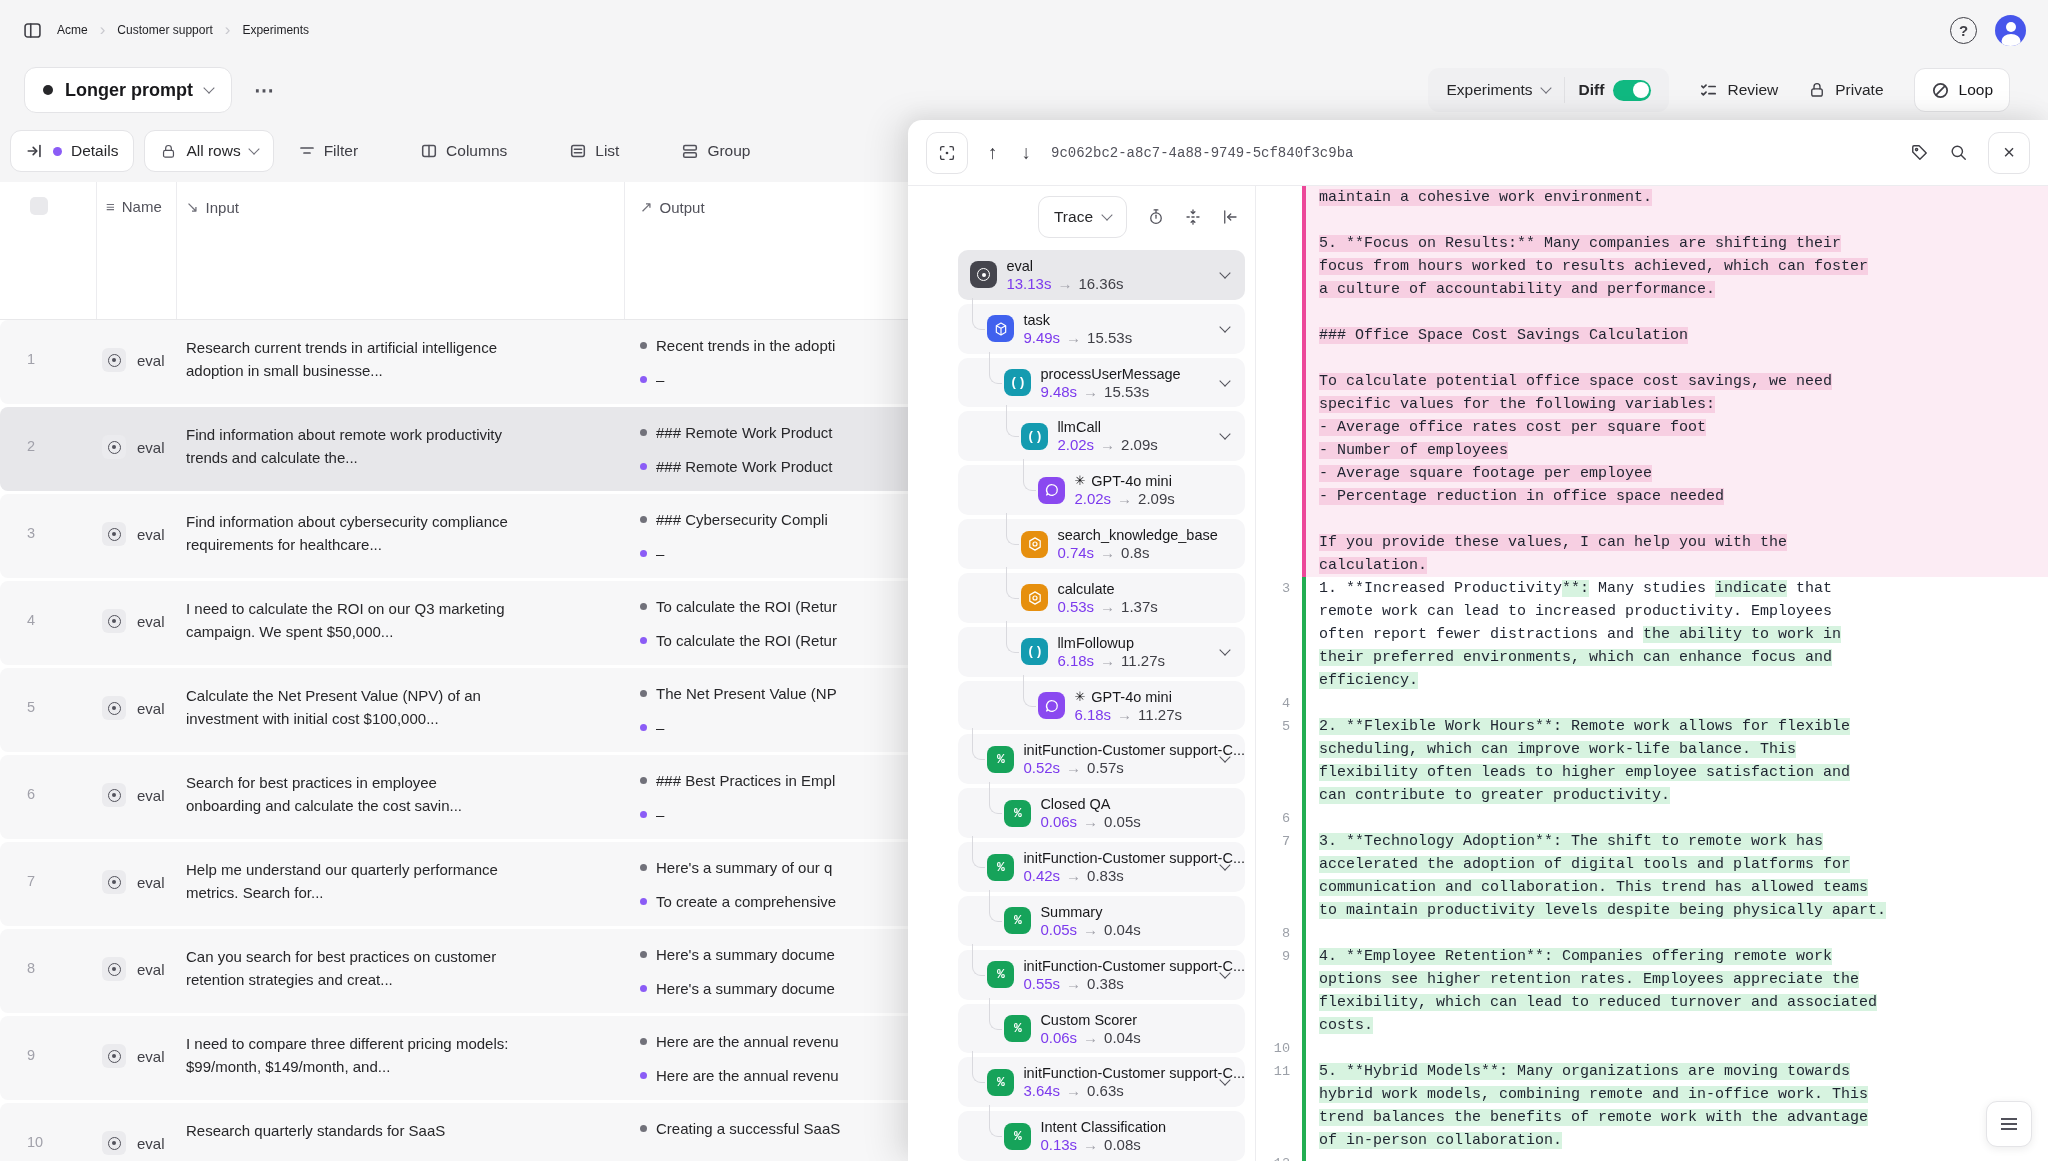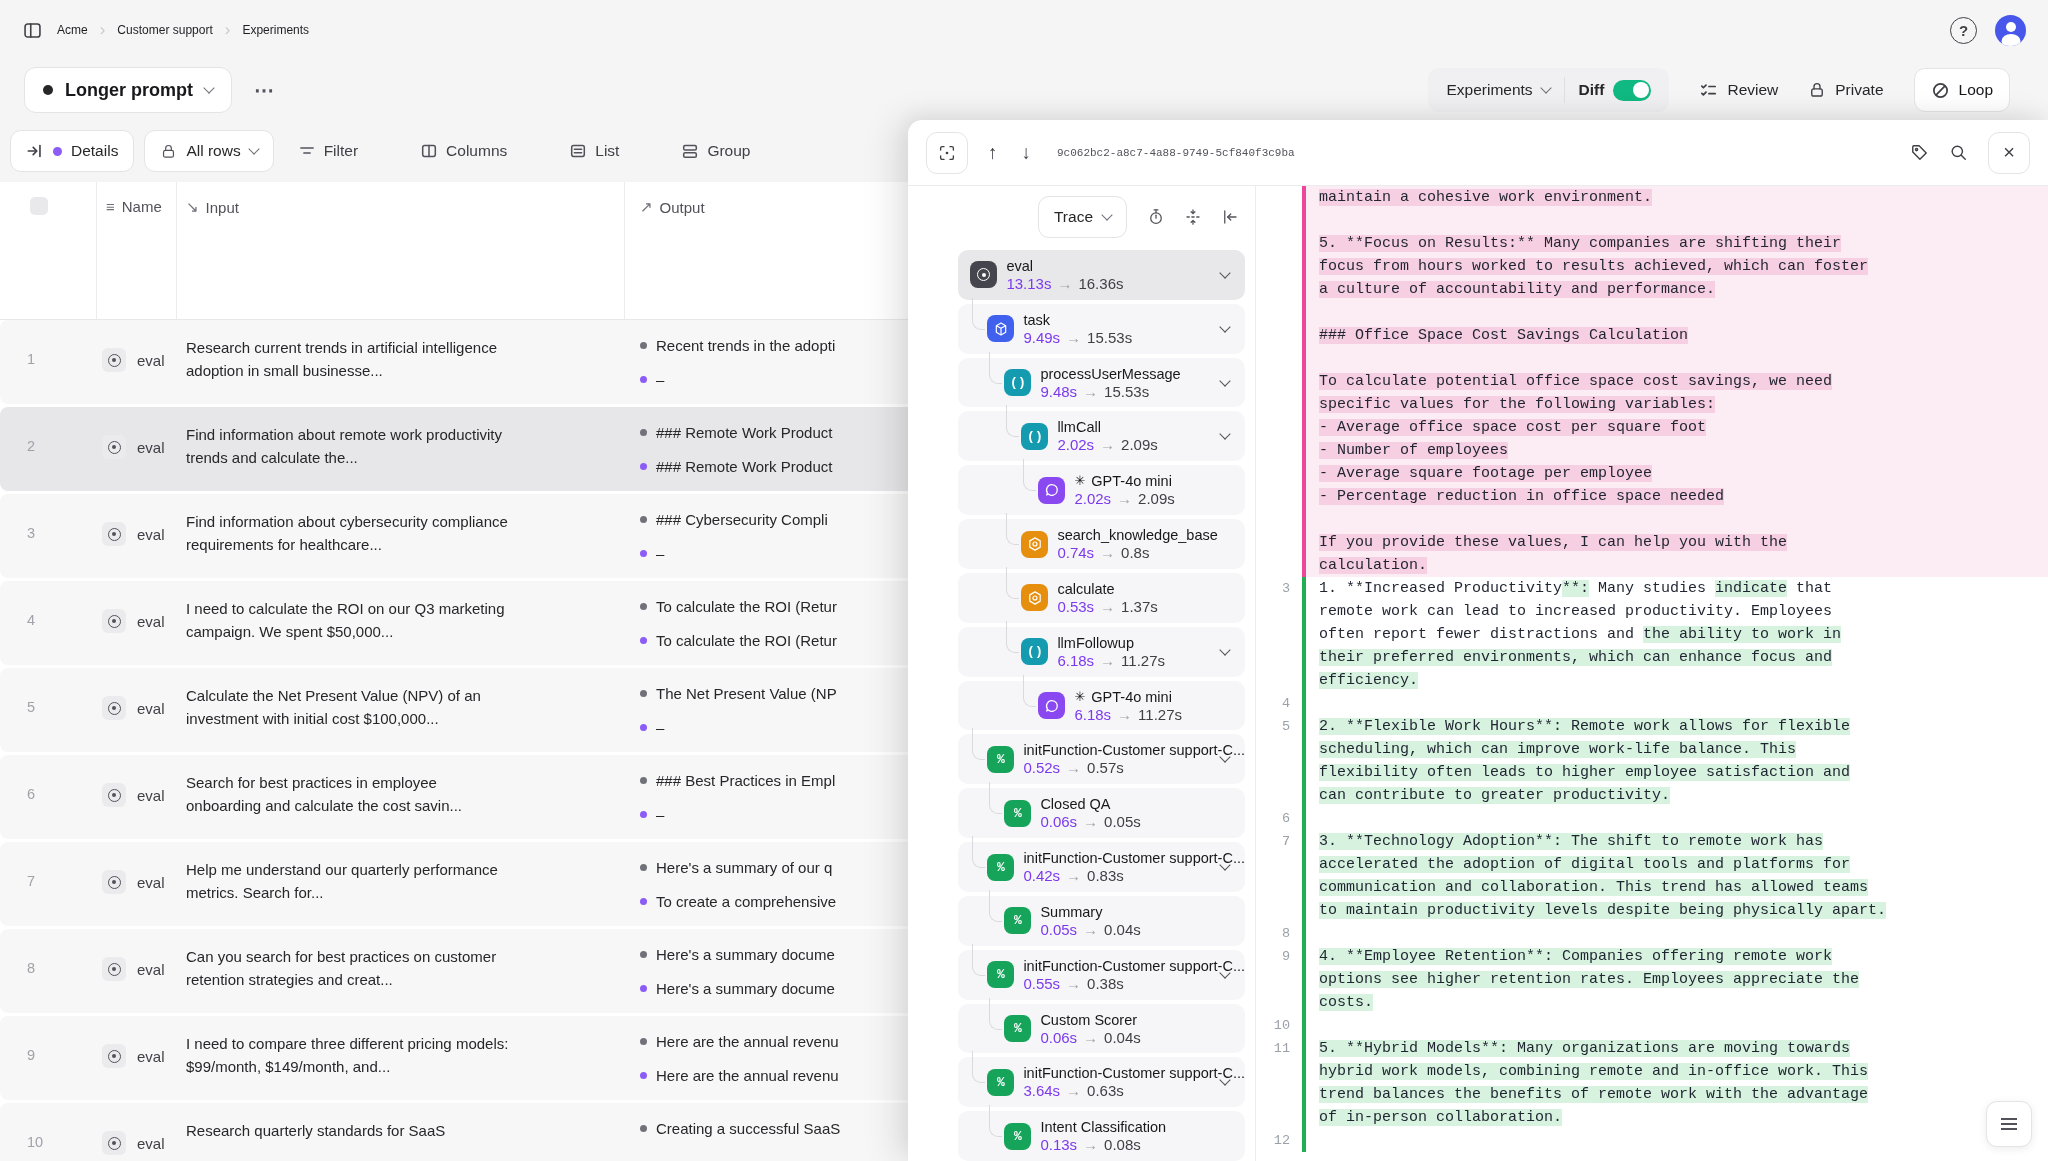--- a/index.html
+++ b/index.html
@@ -79,21 +79,21 @@
 
   
   .panel { position:absolute; left:908px; top:120px; right:0; bottom:0; background:#fff;
     border-top-left-radius:14px; box-shadow:-14px 0 34px rgba(0,0,0,.10), 0 -6px 20px rgba(0,0,0,.05);
     display:flex; flex-direction:column; overflow:hidden; }
   .panel-head { height:66px; flex:0 0 auto; display:flex; align-items:center; gap:16px;
     padding:0 18px; border-bottom:1px solid #ececef; }
   .focus-btn { width:42px; height:42px; border:1px solid #e4e4e7; border-radius:11px;
     display:flex; align-items:center; justify-content:center; cursor:pointer; }
   .nav-arrow { font-size:19px; color:#3f3f46; cursor:pointer; padding:0 4px; }
-  .trace-id { font-family:"Liberation Mono", monospace; font-size:11px; color:#52525b; margin-left:6px; }
+  .trace-id { font-family:"Liberation Mono", monospace; font-size:14px; color:#52525b; }
   .head-right { margin-left:auto; display:flex; align-items:center; gap:20px; }
   .icon-btn { cursor:pointer; display:flex; align-items:center; justify-content:center; }
   .close-btn { width:42px; height:42px; border:1px solid #e4e4e7; border-radius:11px;
     display:flex; align-items:center; justify-content:center; font-size:20px; color:#3f3f46; cursor:pointer; }
 
   .panel-body { flex:1; display:flex; min-height:0; }
 
   
   .tree-pane { width:348px; flex:0 0 auto; border-right:1px solid #ececef; display:flex; flex-direction:column;align-items:flex-end; }
   .tree-toolbar { height:62px; flex:0 0 auto; display:flex; align-items:center; padding:0 16px; gap:20px; }
@@ -827,21 +827,21 @@
             <div class="dcontent"><span class="hl">To calculate potential office space cost savings, we need</span></div>
           </div>
           <div class="dl del">
             <div class="gut"></div>
             <div class="bar"></div>
             <div class="dcontent"><span class="hl">specific values for the following variables:</span></div>
           </div>
           <div class="dl del">
             <div class="gut"></div>
             <div class="bar"></div>
-            <div class="dcontent"><span class="hl">- Average office space cost per square foot</span></div>
+            <div class="dcontent"><span class="hl">- Average office rates cost per square foot</span></div>
           </div>
           <div class="dl del">
             <div class="gut"></div>
             <div class="bar"></div>
             <div class="dcontent"><span class="hl">- Number of employees</span></div>
           </div>
           <div class="dl del">
             <div class="gut"></div>
             <div class="bar"></div>
             <div class="dcontent"><span class="hl">- Average square footage per employee</span></div>
@@ -948,20 +948,25 @@
           </div>
           <div class="dl add">
             <div class="gut">9</div>
             <div class="bar"></div>
             <div class="dcontent"><span class="hl">4. **Employee Retention**: Companies offering remote work</span></div>
           </div>
           <div class="dl add">
             <div class="gut"></div>
             <div class="bar"></div>
             <div class="dcontent"><span class="hl">options see higher retention rates. Employees appreciate the</span></div>
+          </div>
+          <div class="dl add">
+            <div class="gut"></div>
+            <div class="bar"></div>
+            <div class="dcontent"><span class="hl">flexibility, which can lead to reduced turnover and associated</span></div>
           </div>
           <div class="dl add">
             <div class="gut"></div>
             <div class="bar"></div>
             <div class="dcontent"><span class="hl">costs.</span></div>
           </div>
           <div class="dl add">
             <div class="gut">10</div>
             <div class="bar"></div>
             <div class="dcontent"></div>

